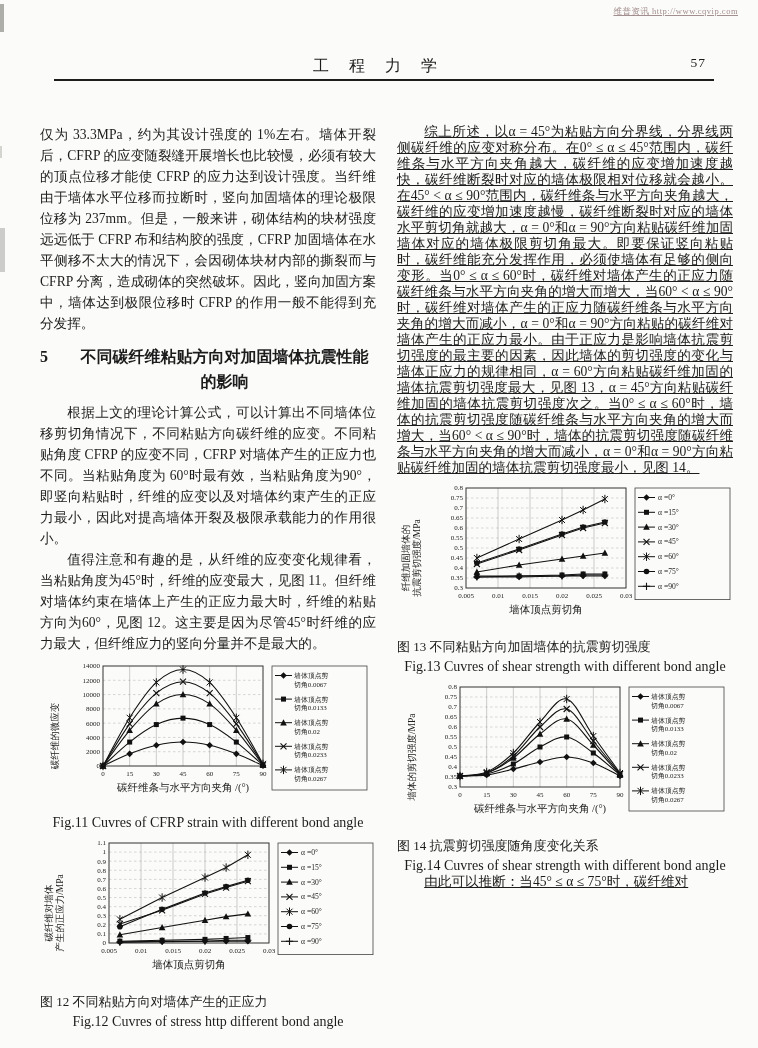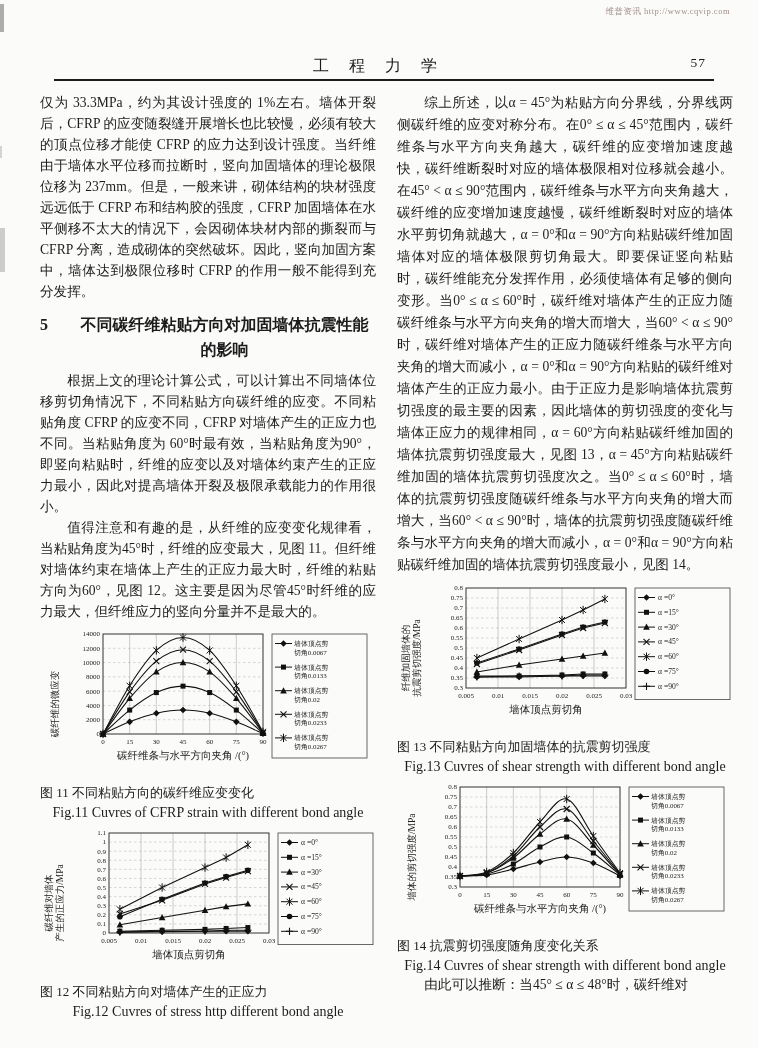--- a/index.html
+++ b/index.html
@@ -1,26 +1,26 @@
 <!DOCTYPE html>
 <html><head>
 <meta charset="utf-8">
 <style>
   html,body{margin:0;padding:0;background:#e9e9e7;}
   .page{position:relative;width:758px;height:1048px;margin:0 auto;background:#fbfbf9;
         font-family:"Liberation Serif","DejaVu Serif",serif;color:#1c1c1c;overflow:hidden;}
-  .watermark{position:absolute;top:6px;right:28px;font-size:8.5px;color:#a38f8f;letter-spacing:.5px;}
+  .watermark{position:absolute;top:6px;right:20px;font-size:8.5px;color:#a38f8f;letter-spacing:.5px;text-decoration:underline;}
   .header-title{position:absolute;top:56px;left:0;width:100%;text-align:center;
         font-size:16px;letter-spacing:8px;}
   .page-num{position:absolute;top:55px;right:52px;font-size:13.5px;letter-spacing:1px;}
   .header-rule{position:absolute;top:79px;left:54px;width:660px;height:0;border-top:2px solid #1d1d1d;}
   .columns{position:absolute;top:92px;left:40px;display:flex;gap:21px;}
-  .col{width:336px;}
+  .col{width:336px;margin-top:32px;}
   .col p{margin:0;font-size:13.6px;line-height:21px;text-align:justify;}
-  .col-right p{line-height:22px;}
+  .col-right p{line-height:16px;text-decoration:underline;}
   .indent{text-indent:2em;}
   .sec-head{display:flex;margin:10px 0 8px 0;font-weight:bold;font-size:16px;line-height:25px;}
   .sec-num{width:33px;flex:none;}
   .sec-text{flex:1;text-align:center;}
   .figure{margin-top:6px;}
   .figure-row{display:flex;align-items:center;justify-content:center;}
   .ylab{position:relative;flex:none;height:152px;}
   .ylab-inner{position:absolute;top:50%;left:50%;transform:translate(-50%,-50%) rotate(-90deg);
         white-space:nowrap;font-size:9.5px;line-height:11px;text-align:center;}
   .cap-zh{text-align:left;font-size:13px;margin-top:4px;}
@@ -145,21 +145,20 @@
               <line x1="212" y1="86.30000000000001" x2="229" y2="86.30000000000001" stroke="#111" stroke-width="1"></line>
               <path d="M217.5 83.30000000000001L223.5 89.30000000000001M217.5 89.30000000000001L223.5 83.30000000000001" stroke="#111" stroke-width="1.1" fill="none"></path>
               <text x="231" y="88.80000000000001" font-size="6.9">墙体顶点剪</text>
               <text x="231" y="97.30000000000001" font-size="6.9">切角0.0233</text>
               <line x1="212" y1="109.9" x2="229" y2="109.9" stroke="#111" stroke-width="1"></line>
               <path d="M217.5 106.9L223.5 112.9M217.5 112.9L223.5 106.9M220.5 105.7L220.5 114.10000000000001" stroke="#111" stroke-width="1" fill="none"></path>
               <text x="231" y="112.4" font-size="6.9">墙体顶点剪</text>
               <text x="231" y="120.9" font-size="6.9">切角0.0267</text>
             </svg>
           </div>
-        <div class="cap-zh">图 11  不同粘贴方向的碳纤维应变变化</div>
         <div class="cap-en">Fig.11  Cuvres of CFRP strain with different bond angle</div>
       </div>
 
       <div class="figure">
         <div class="figure-row">
             <div class="ylab" style="width:28px">
               <div class="ylab-inner">碳纤维对墙体<br>产生的正应力/MPa</div>
             </div>
             <svg width="306" height="152" viewBox="0 0 306 152">
               <line x1="40" y1="96.9090909090909" x2="200" y2="96.9090909090909" stroke="#b0b0b0" stroke-width="0.5" stroke-dasharray="2.5,2.5"></line>
@@ -478,16 +477,16 @@
               <line x1="212" y1="109.9" x2="229" y2="109.9" stroke="#111" stroke-width="1"></line>
               <path d="M217.5 106.9L223.5 112.9M217.5 112.9L223.5 106.9M220.5 105.7L220.5 114.10000000000001" stroke="#111" stroke-width="1" fill="none"></path>
               <text x="231" y="112.4" font-size="6.9">墙体顶点剪</text>
               <text x="231" y="120.9" font-size="6.9">切角0.0267</text>
             </svg>
           </div>
         <div class="cap-zh">图 14  抗震剪切强度随角度变化关系</div>
         <div class="cap-en">Fig.14  Cuvres of shear strength with different bond angle</div>
       </div>
 
-      <p class="indent closing">由此可以推断：当45° ≤ α ≤ 48°时，碳纤维对</p>
+      <p class="indent closing">由此可以推断：当45° ≤ α ≤ 75°时，碳纤维对</p>
     </div>
   </div>
 </div>
 
 </body></html>

